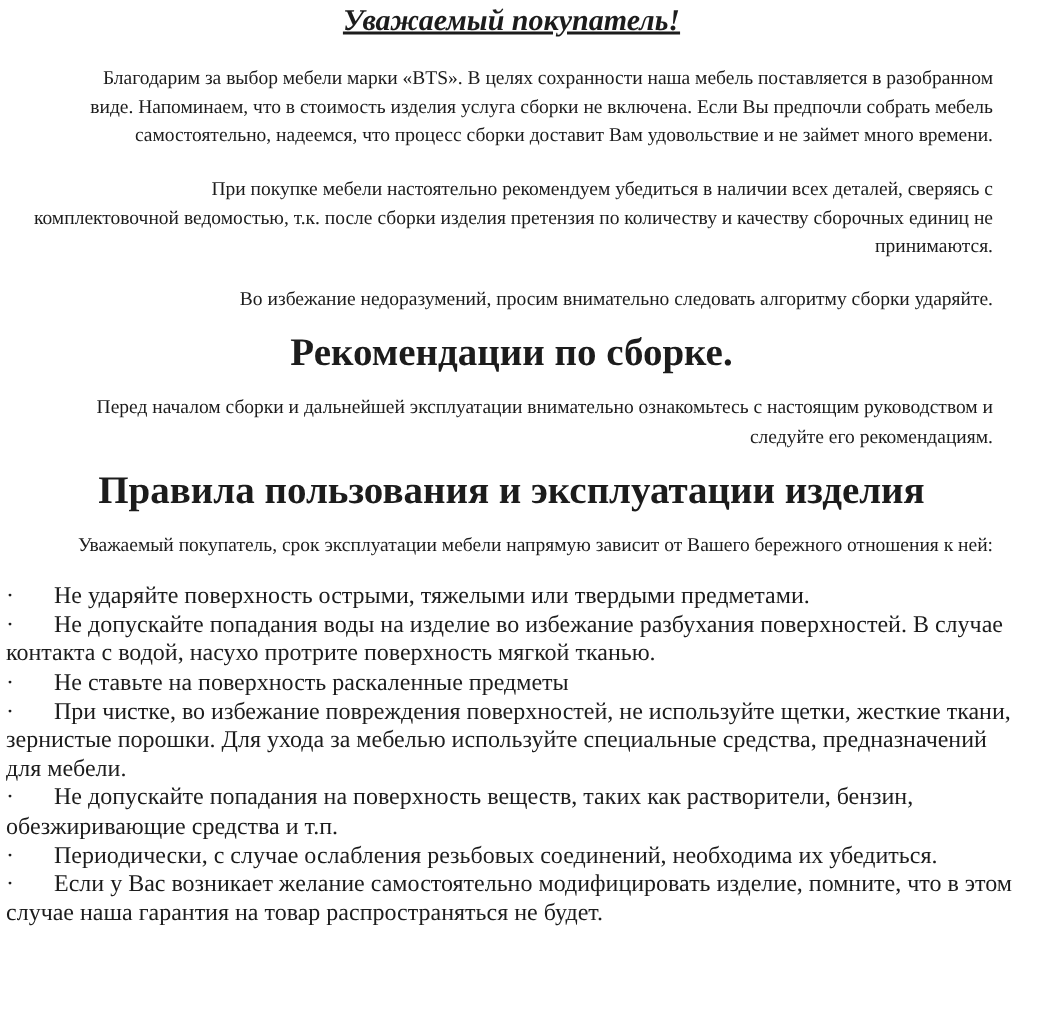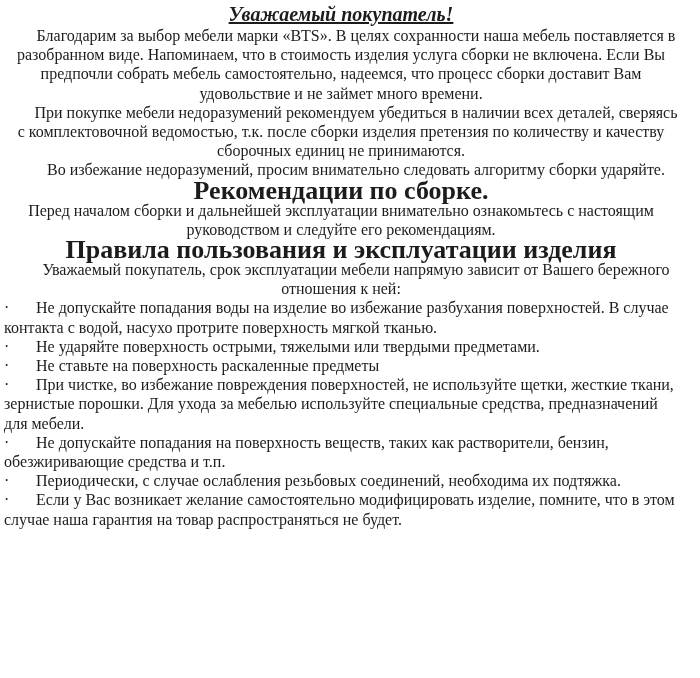--- a/index.html
+++ b/index.html
@@ -31,24 +31,24 @@
     text-align: center;
   }
   .heading {
     margin: 0;
     font-size: 26px;
     line-height: 21px;
     font-weight: bold;
     text-align: center;
   }
   p.body-par {
-    margin: 0;
-    font-size: 16px;
+    margin: 16px;
+    font-size: 13px;
     line-height: 19.2px;
-    text-align: center;
+    text-align: right;
   }
   p.indent {
     text-indent: 30px;
   }
   p.bullet {
     margin: 0;
     font-size: 16px;
     line-height: 19.2px;
   }
   .dot {
@@ -58,39 +58,39 @@
   }
 </style>
 </head>
 <body>
 
 <div class="doc">
 
   <h1 class="title">Уважаемый покупатель!</h1>
 
   <p class="body-par indent">Благодарим за выбор мебели марки «BTS». В целях сохранности наша мебель поставляется в разобранном виде. Напоминаем, что в стоимость изделия услуга сборки не включена. Если Вы предпочли собрать мебель самостоятельно, надеемся, что процесс сборки доставит Вам удовольствие и не займет много времени.</p>
-  <p class="body-par indent">При покупке мебели недоразумений рекомендуем убедиться в наличии всех деталей, сверяясь с комплектовочной ведомостью, т.к. после сборки изделия претензия по количеству и качеству сборочных единиц не принимаются.</p>
+  <p class="body-par indent">При покупке мебели настоятельно рекомендуем убедиться в наличии всех деталей, сверяясь с комплектовочной ведомостью, т.к. после сборки изделия претензия по количеству и качеству сборочных единиц не принимаются.</p>
   <p class="body-par indent">Во избежание недоразумений, просим внимательно следовать алгоритму сборки ударяйте.</p>
 
   <h2 class="heading">Рекомендации по сборке.</h2>
 
   <p class="body-par">Перед началом сборки и дальнейшей эксплуатации внимательно ознакомьтесь с настоящим руководством и следуйте его рекомендациям.</p>
 
   <h2 class="heading">Правила пользования и эксплуатации изделия</h2>
 
   <p class="body-par indent">Уважаемый покупатель, срок эксплуатации мебели напрямую зависит от Вашего бережного отношения к ней:</p>
 
+  <p class="bullet"><span class="dot">·</span><span>Не ударяйте поверхность острыми, тяжелыми или твердыми предметами.</span></p>
+
   <p class="bullet"><span class="dot">·</span><span>Не допускайте попадания воды на изделие во избежание разбухания поверхностей. В случае контакта с водой, насухо протрите поверхность мягкой тканью.</span></p>
-
-  <p class="bullet"><span class="dot">·</span><span>Не ударяйте поверхность острыми, тяжелыми или твердыми предметами.</span></p>
 
   <p class="bullet"><span class="dot">·</span><span>Не ставьте на поверхность раскаленные предметы</span></p>
 
   <p class="bullet"><span class="dot">·</span><span>При чистке, во избежание повреждения поверхностей, не используйте щетки, жесткие ткани, зернистые порошки. Для ухода за мебелью используйте специальные средства, предназначений для мебели.</span></p>
 
   <p class="bullet"><span class="dot">·</span><span>Не допускайте попадания на поверхность веществ, таких как растворители, бензин, обезжиривающие средства и т.п.</span></p>
 
-  <p class="bullet"><span class="dot">·</span><span>Периодически, с случае ослабления резьбовых соединений, необходима их подтяжка.</span></p>
+  <p class="bullet"><span class="dot">·</span><span>Периодически, с случае ослабления резьбовых соединений, необходима их убедиться.</span></p>
 
   <p class="bullet"><span class="dot">·</span><span>Если у Вас возникает желание самостоятельно модифицировать изделие, помните, что в этом случае наша гарантия на товар распространяться не будет.</span></p>
 
 
 </div>
 
 </body></html>

